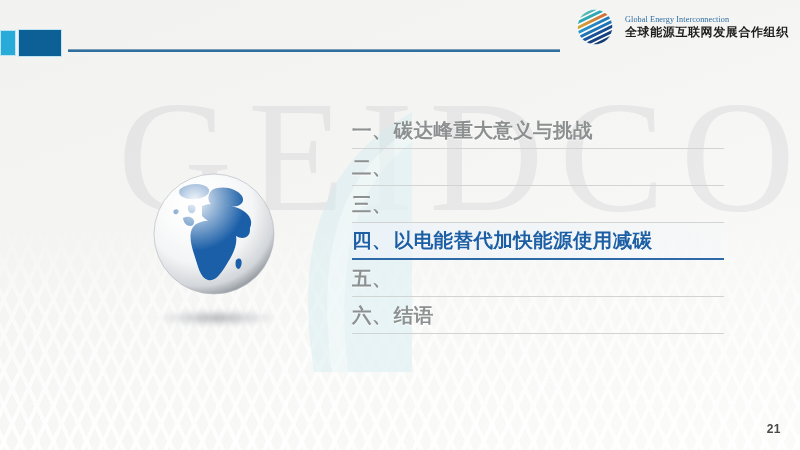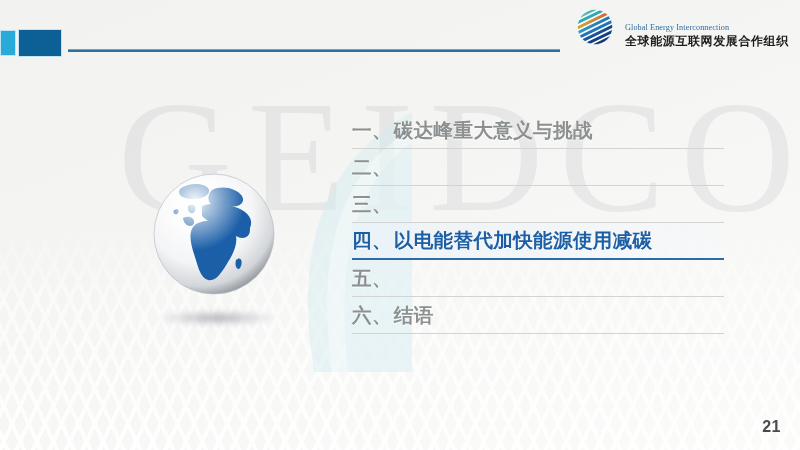--- a/index.html
+++ b/index.html
@@ -84,21 +84,21 @@
     position: absolute;
     left: 68px; top: 49px;
     width: 492px; height: 3px;
     background: linear-gradient(to bottom, #7a9dba 0 1px, #2f6f9e 1px 3px);
   }
 
   
   .logo-wrap {
     position: absolute;
     left: 574px; top: 6px;
-    display: flex; align-items: flex-end; gap: 9px;
+    display: flex; align-items: center; gap: 9px;
   }
   .logo-globe { width: 42px; height: 42px; display: block; }
   .logo-text { line-height: 1.18; }
   .logo-en {
     font-family: "Liberation Serif", "DejaVu Serif", serif;
     font-size: 8.2px;
     color: #2b6ca3;
     letter-spacing: .1px;
     white-space: nowrap;
   }
@@ -159,21 +159,21 @@
   .agenda-item.active .num,
   .agenda-item.active .ttl {
     color: #1d5fa4;
     text-shadow: 0 1px 0 rgba(255,255,255,0.9);
   }
 
   
   .page-num {
     position: absolute;
     right: 19px; bottom: 14px;
-    font-size: 16px;
+    font-size: 12px;
     font-weight: bold;
     color: #4a4a4a;
     letter-spacing: .5px;
   }
 </style>
 </head>
 <body>
 
 <div id="slide">
 

